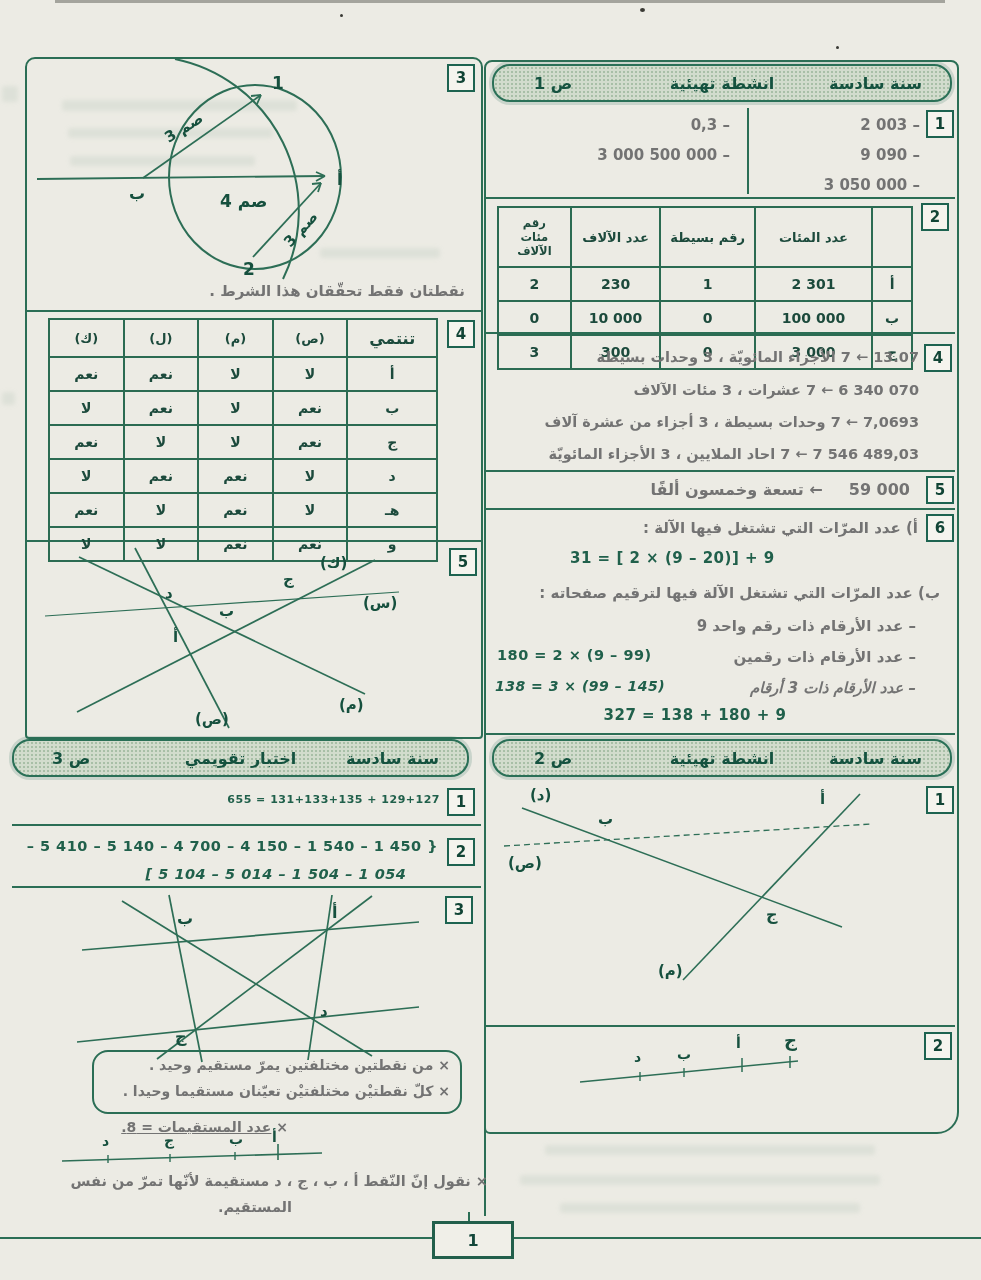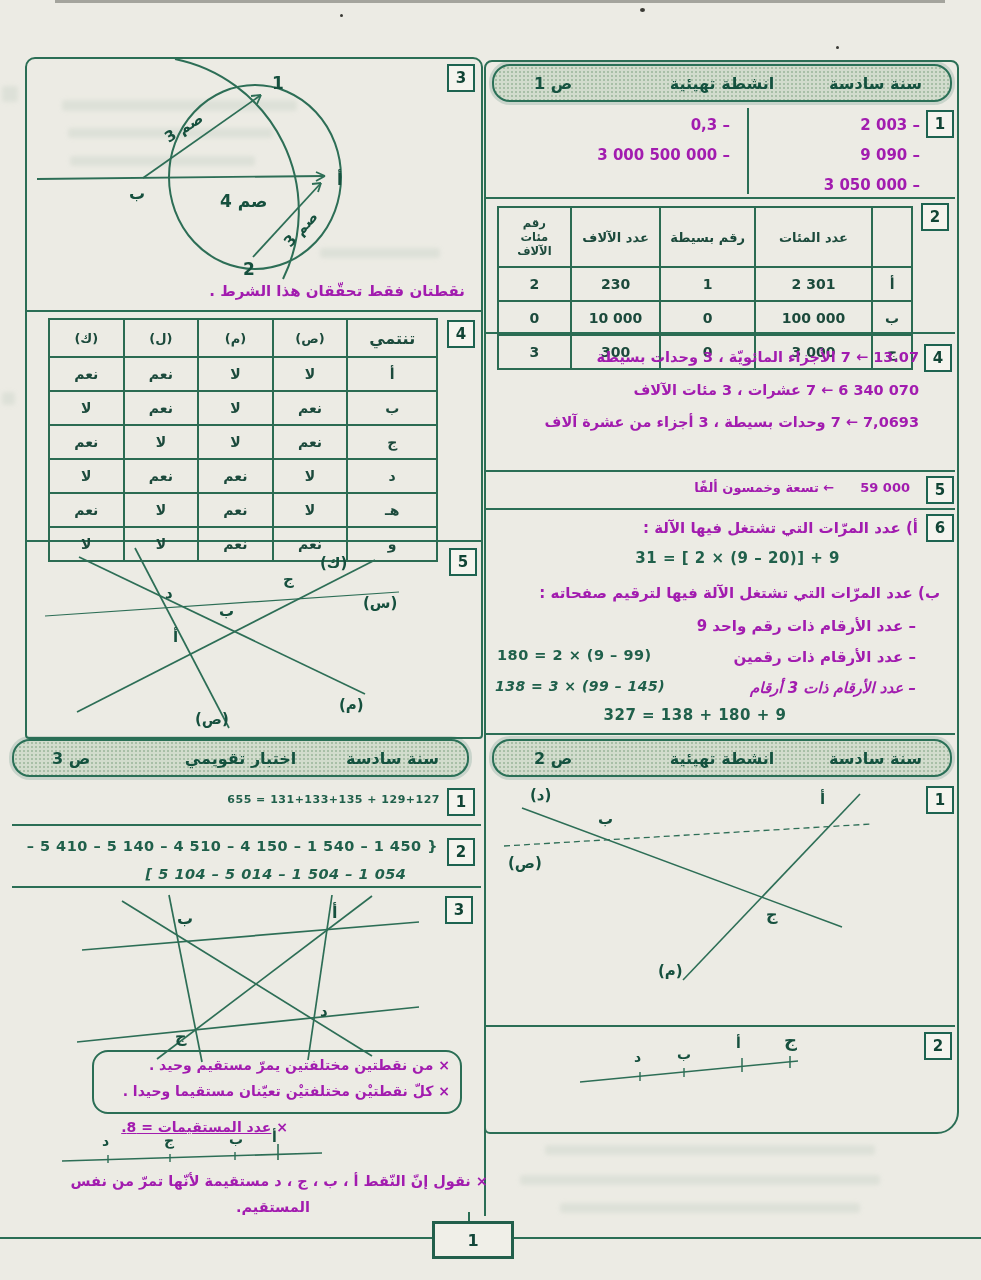--- a/index.html
+++ b/index.html
@@ -8,21 +8,21 @@
   .abs{position:absolute;}
   .hline{position:absolute;height:2px;background:#2b6e55;}
   .vline{position:absolute;width:2px;background:#2b6e55;}
   .boxframe{position:absolute;border:2px solid #2b6e55;background:transparent;}
   .exnum{position:absolute;width:24px;height:24px;border:2px solid #1d6350;background:#f5f4ee;
          color:#124536;font-size:15px;font-weight:700;display:flex;align-items:center;justify-content:center;}
   .banner{position:absolute;height:34px;border:2.5px solid #2a7057;border-radius:18px;
           background:#d2dccd;background-image:radial-gradient(#a8bfa7 0.8px,transparent 0.9px);background-size:4px 4px;
           box-shadow:0 0 0 3px rgba(42,112,87,0.18);display:flex;align-items:center;}
   .banner span{color:#14523f;font-weight:700;font-size:16px;white-space:nowrap;}
-  .ar{direction:rtl;text-align:right;font-weight:700;color:#a21caf;font-size:15px;line-height:1.35;}
+  .ar{direction:rtl;text-align:right;font-weight:700;color:#737373;font-size:15px;line-height:1.35;}
   .math{direction:ltr;unicode-bidi:isolate;font-weight:700;color:#20604b;letter-spacing:0.5px;}
   .num{direction:ltr;unicode-bidi:isolate;}
   .gtable{border-collapse:collapse;direction:rtl;}
   .gtable th,.gtable td{border:2px solid #2b6b52;text-align:center;font-weight:700;color:#1c4a3c;padding:8px;}
   .gtable th{font-size:13px;}
   .gtable td{font-size:14px;}
   .ghost{position:absolute;background:#c9d3c8;opacity:.42;filter:blur(2px);border-radius:3px;}
   .speck{position:absolute;background:#3a3a34;border-radius:50%;}
   svg{position:absolute;overflow:visible;}
   svg line,svg path,svg ellipse{stroke:#2d6e56;fill:none;}
@@ -173,21 +173,21 @@
   </div>
 
   <div class="exnum" style="left:447px;top:788px;">
       <span>1</span>
     </div>
   <div class="math abs" style="left:140px;top:793px;width:300px;text-align:right;font-size:11px;">655 = 131+133+135 +   129+127</div>
 
   <div class="exnum" style="left:447px;top:838px;">
       <span>2</span>
     </div>
-  <div class="math abs" style="left:26px;top:838px;width:412px;text-align:right;font-size:14.5px;">– 5 410 –  5 140 – 4  510 – 4  150 – 1 540 – 1  450 }</div>
+  <div class="math abs" style="left:26px;top:838px;width:412px;text-align:right;font-size:14.5px;">– 5 410 –  5 140 – 4  700 – 4  150 – 1 540 – 1  450 }</div>
   <div class="math abs" style="left:118px;top:866px;width:316px;text-align:center;font-size:14.5px;font-style:italic;">[ 5  104 – 5  014 – 1  504 – 1  054</div>
 
   <div class="exnum" style="left:445px;top:896px;">
       <span>3</span>
     </div>
   <svg style="left:27px;top:892px;" width="452" height="172" viewBox="0 0 452 172">
     <line x1="55" y1="58" x2="392" y2="30" stroke-width="1.7"></line>
     <line x1="50" y1="150" x2="392" y2="115" stroke-width="1.7"></line>
     <line x1="142" y1="3" x2="175" y2="170" stroke-width="1.7"></line>
     <line x1="305" y1="3" x2="281" y2="168" stroke-width="1.7"></line>
@@ -222,21 +222,21 @@
     <text x="52" y="16" font-size="14">د</text>
     <text x="114" y="15" font-size="14">ج</text>
     <text x="179" y="14" font-size="14">ب</text>
     <text x="222" y="12" font-size="14">أ</text>
   </svg>
 
   <div class="ar abs" style="left:50px;top:1172px;width:438px;font-size:14.5px;">
     <span>×</span>
     <span>نقول إنّ النّقط أ ، ب ، ج ، د مستقيمة لأنّها تمرّ من نفس</span>
   </div>
-  <div class="ar abs" style="left:200px;top:1198px;width:110px;font-size:14.5px;">المستقيم.</div>
+  <div class="ar abs" style="left:200px;top:1198px;width:110px;text-align:center;font-size:14.5px;">المستقيم.</div>
 
   <div class="banner" style="left:492px;top:64px;width:456px;">
     <span style="position:absolute;right:28px;">سنة سادسة</span>
     <span style="position:absolute;left:0;right:0;text-align:center;">انشطة تهيئية</span>
     <span style="position:absolute;left:40px;">ص 1</span>
   </div>
 
   <div class="exnum" style="left:926px;top:110px;">
       <span>1</span>
     </div>
@@ -293,31 +293,32 @@
         </tr>
   </tbody>
     </table>
 
   <div class="exnum" style="left:924px;top:344px;">
       <span>4</span>
     </div>
   <div class="ar abs" style="left:495px;top:348px;width:424px;font-size:14.5px;"><span class="num">13.07</span> <span>← 7 الأجزاء المائويّة ، 3 وحدات بسيطة</span></div>
   <div class="ar abs" style="left:495px;top:381px;width:424px;font-size:14.5px;"><span class="num">6 340 070</span> <span>← 7 عشرات ، 3 مئات الآلاف</span></div>
   <div class="ar abs" style="left:495px;top:413px;width:424px;font-size:14.5px;"><span class="num">7,0693</span> <span>← 7 وحدات بسيطة ، 3 أجزاء من عشرة آلاف</span></div>
+  <div class="ar abs" style="left:495px;top:445px;width:424px;font-size:14.5px;"><span class="num">7 546 489,03</span> <span>← 7 احاد الملايين ، 3 الأجزاء المائويّة</span></div>
 
   <div class="exnum" style="left:926px;top:476px;">
       <span>5</span>
     </div>
-  <div class="ar abs" style="left:560px;top:479px;width:350px;font-size:13px;"><span class="num" style="margin-left:26px;">59 000</span><span>← تسعة وخمسون ألفًا</span></div>
+  <div class="ar abs" style="left:560px;top:479px;width:350px;font-size:16px;"><span class="num" style="margin-left:26px;">59 000</span><span>← تسعة وخمسون ألفًا</span></div>
 
   <div class="exnum" style="left:926px;top:514px;">
       <span>6</span>
     </div>
   <div class="ar abs" style="left:500px;top:518px;width:418px;">أ) عدد المرّات التي تشتغل فيها الآلة :</div>
-  <div class="math abs" style="left:570px;top:549px;width:270px;text-align:right;font-size:15px;">31 = [ 2 × (9 – 20)] + 9</div>
+  <div class="math abs" style="left:570px;top:549px;width:270px;text-align:left;font-size:15px;">31 = [ 2 × (9 – 20)] + 9</div>
   <div class="ar abs" style="left:495px;top:583px;width:445px;">ب) عدد المرّات التي تشتغل الآلة فيها لترقيم صفحاته :</div>
   <div class="ar abs" style="left:520px;top:616px;width:396px;">– عدد الأرقام ذات رقم واحد  9</div>
   <div class="abs" style="left:497px;top:647px;width:419px;display:flex;flex-direction:row-reverse;justify-content:space-between;">
     <span class="ar">– عدد الأرقام ذات رقمين</span>
     <span class="math" style="font-size:14.5px;">180 = 2 × (9 – 99)</span>
   </div>
   <div class="abs" style="left:495px;top:678px;width:421px;display:flex;flex-direction:row-reverse;justify-content:space-between;font-style:italic;">
     <span class="ar">– عدد الأرقام ذات 3 أرقام</span>
     <span class="math" style="font-size:14px;">138 = 3 × (99 – 145)</span>
   </div>

